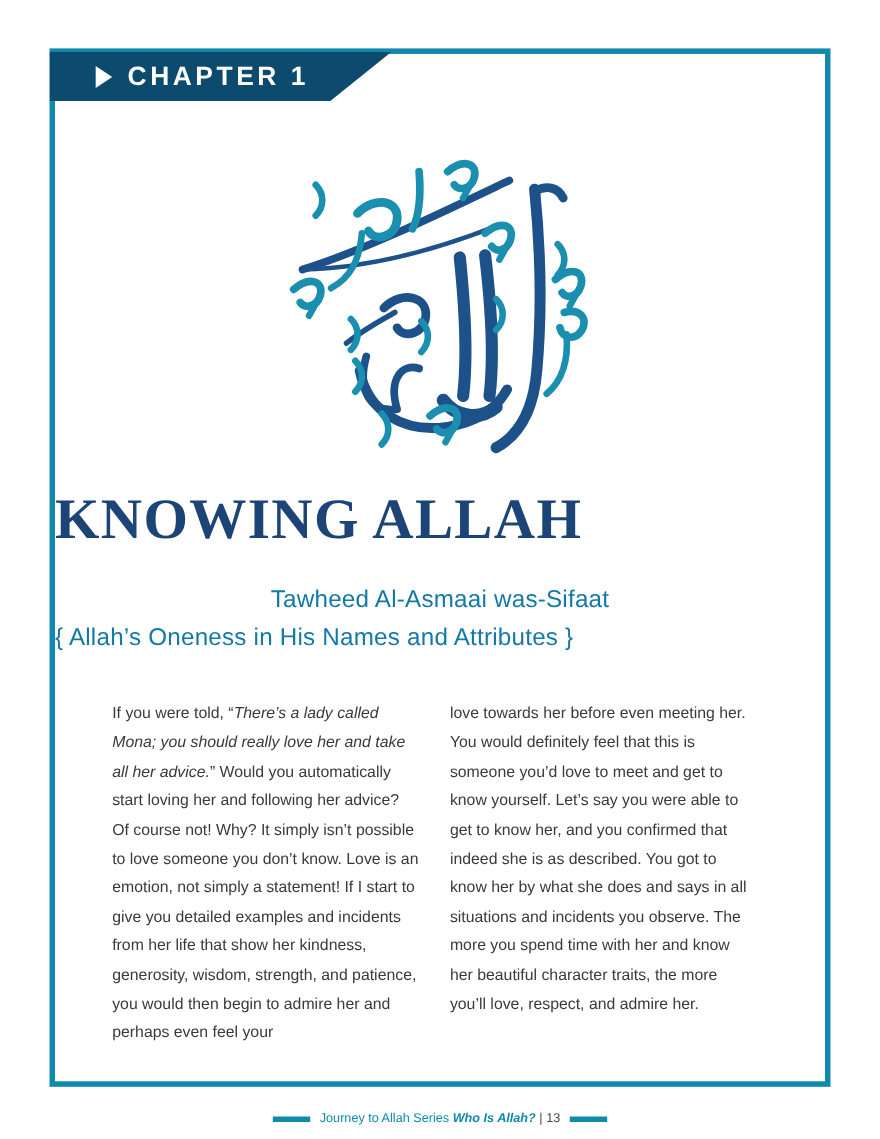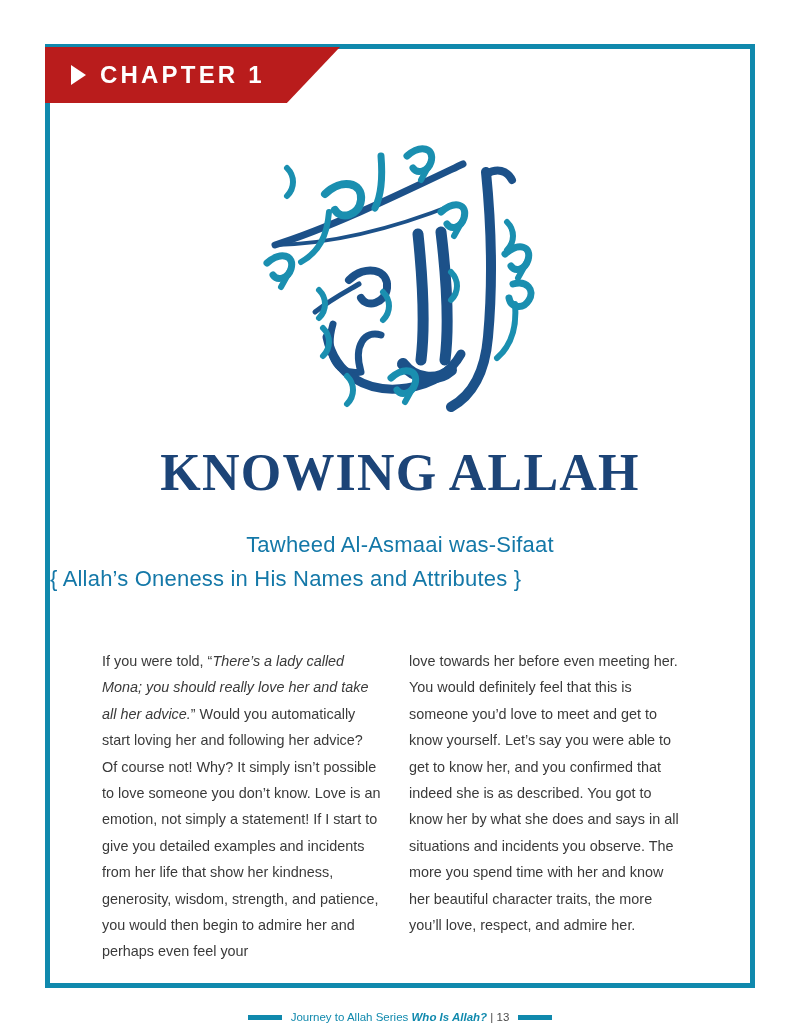--- a/index.html
+++ b/index.html
@@ -33,27 +33,28 @@
     box-sizing: border-box;
     background: #ffffff;
   }
 
   
   #chapter-banner {
     position: absolute;
     left: 45px;
     top: 47px;
     width: 295px;
-    height: 56px;
-    background: #b91c1c;
+    height: 45px;
+    background: #0c4a6e;
     -webkit-clip-path: polygon(0 0, 100% 0, 82% 100%, 0 100%);
     clip-path: polygon(0 0, 100% 0, 82% 100%, 0 100%);
     display: flex;
     align-items: center;
     z-index: 5;
+    padding-left: 16px;
   }
   .banner-arrow {
     width: 0;
     height: 0;
     margin-left: 26px;
     margin-right: 14px;
     border-left: 15px solid #ffffff;
     border-top: 10px solid transparent;
     border-bottom: 10px solid transparent;
   }
@@ -85,21 +86,20 @@
   #calligraphy-svg {
     display: inline-block;
   }
 
   
   #chapter-title {
     position: absolute;
     left: 0;
     top: 355px;
     width: 700px;
-    text-align: center;
     font-family: "Liberation Serif", serif;
     font-size: 52px;
     font-weight: bold;
     color: #1c4477;
     letter-spacing: 1.2px;
     line-height: 1;
   }
   #subtitle-1 {
     position: absolute;
     left: 0;
@@ -120,21 +120,21 @@
     font-size: 22px;
     color: #1478a8;
     font-family: "Liberation Sans", sans-serif;
     letter-spacing: 0.2px;
   }
 
   
   #body-columns {
     position: absolute;
     left: 52px;
-    top: 556px;
+    top: 544px;
     width: 598px;
     display: flex;
     gap: 28px;
   }
   .body-column {
     width: 279px;
     font-size: 14.4px;
     line-height: 26.4px;
     color: #3a3a3a;
     text-align: left;

